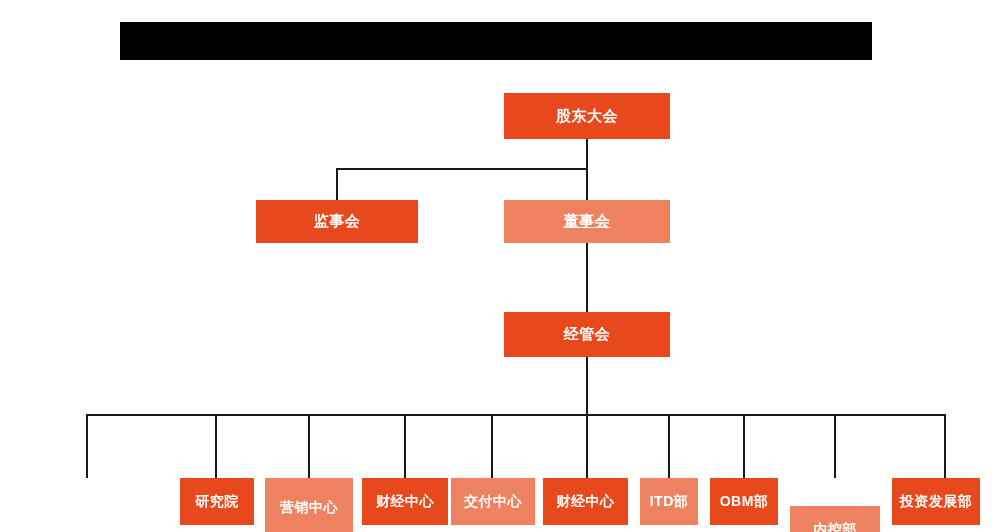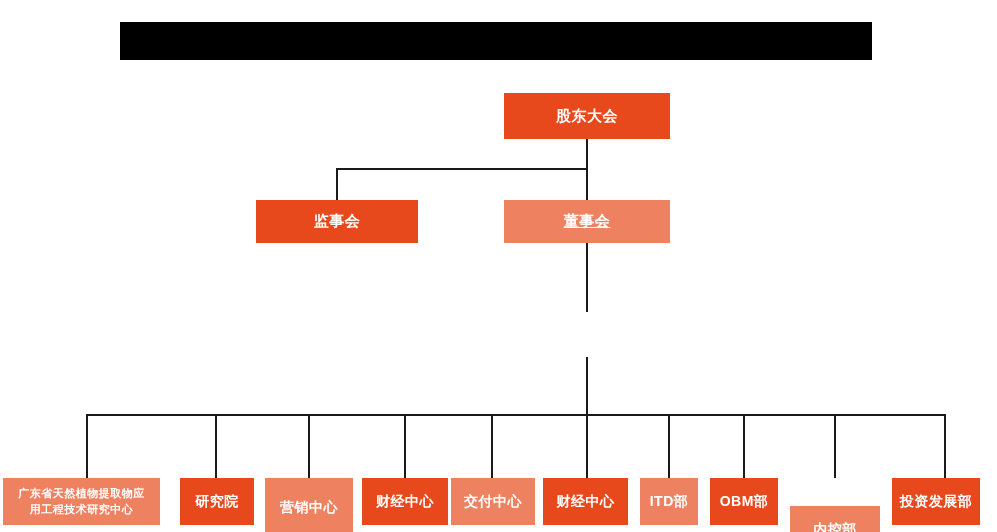--- a/index.html
+++ b/index.html
@@ -66,40 +66,37 @@
   <div class="conn conn-v" style="left:586px; top:139px; width:2px; height:61px;"></div>
   <div class="conn conn-h" style="left:336px; top:168px; width:252px; height:2px;"></div>
   <div class="conn conn-v" style="left:336px; top:168px; width:2px; height:32px;"></div>
 
   <div class="node deep lvl2" style="left:256px; top:200px; width:162px; height:43px;">监事会</div>
 
   <div class="node light lvl2" style="left:504px; top:200px; width:166px; height:43px;text-decoration:underline;">董事会</div>
 
   <div class="conn conn-v" style="left:586px; top:243px; width:2px; height:69px;"></div>
 
+  <div class="node deep lvl3" style="left:504px; top:312px; width:166px; height:45px;">经管会</div>
 
   <div class="conn conn-v" style="left:586px; top:357px; width:2px; height:58px;"></div>
 
   <div class="conn conn-h" style="left:86px; top:414px; width:859px; height:2px;"></div>
 
   <div class="conn conn-v" style="left:86px;  top:414px; width:2px; height:64px;"></div>
   <div class="conn conn-v" style="left:215px; top:414px; width:2px; height:64px;"></div>
   <div class="conn conn-v" style="left:308px; top:414px; width:2px; height:64px;"></div>
   <div class="conn conn-v" style="left:404px; top:414px; width:2px; height:64px;"></div>
   <div class="conn conn-v" style="left:491px; top:414px; width:2px; height:64px;"></div>
   <div class="conn conn-v" style="left:586px; top:414px; width:2px; height:64px;"></div>
   <div class="conn conn-v" style="left:668px; top:414px; width:2px; height:64px;"></div>
   <div class="conn conn-v" style="left:743px; top:414px; width:2px; height:64px;"></div>
   <div class="conn conn-v" style="left:834px; top:414px; width:2px; height:64px;"></div>
   <div class="conn conn-v" style="left:944px; top:414px; width:2px; height:64px;"></div>
 
-  <div class="node light leaf small" style="left:3px; top:478px; width:157px; height:47px; flex-direction:column;">
-    <span>广东省天然植物提取物应</span>
-    <span>用工程技术研究中心</span>
-  </div>
 
   <div class="node deep leaf" style="left:180px; top:478px; width:74px; height:47px;">研究院</div>
 
   <div class="node light leaf" style="left:265px; top:478px; width:88px; height:59px;">营销中心</div>
 
   <div class="node deep leaf" style="left:362px; top:478px; width:86px; height:47px;">财经中心</div>
 
   <div class="node light leaf" style="left:451px; top:478px; width:84px; height:47px;">交付中心</div>
 
   <div class="node deep leaf" style="left:543px; top:478px; width:85px; height:47px;">财经中心</div>

